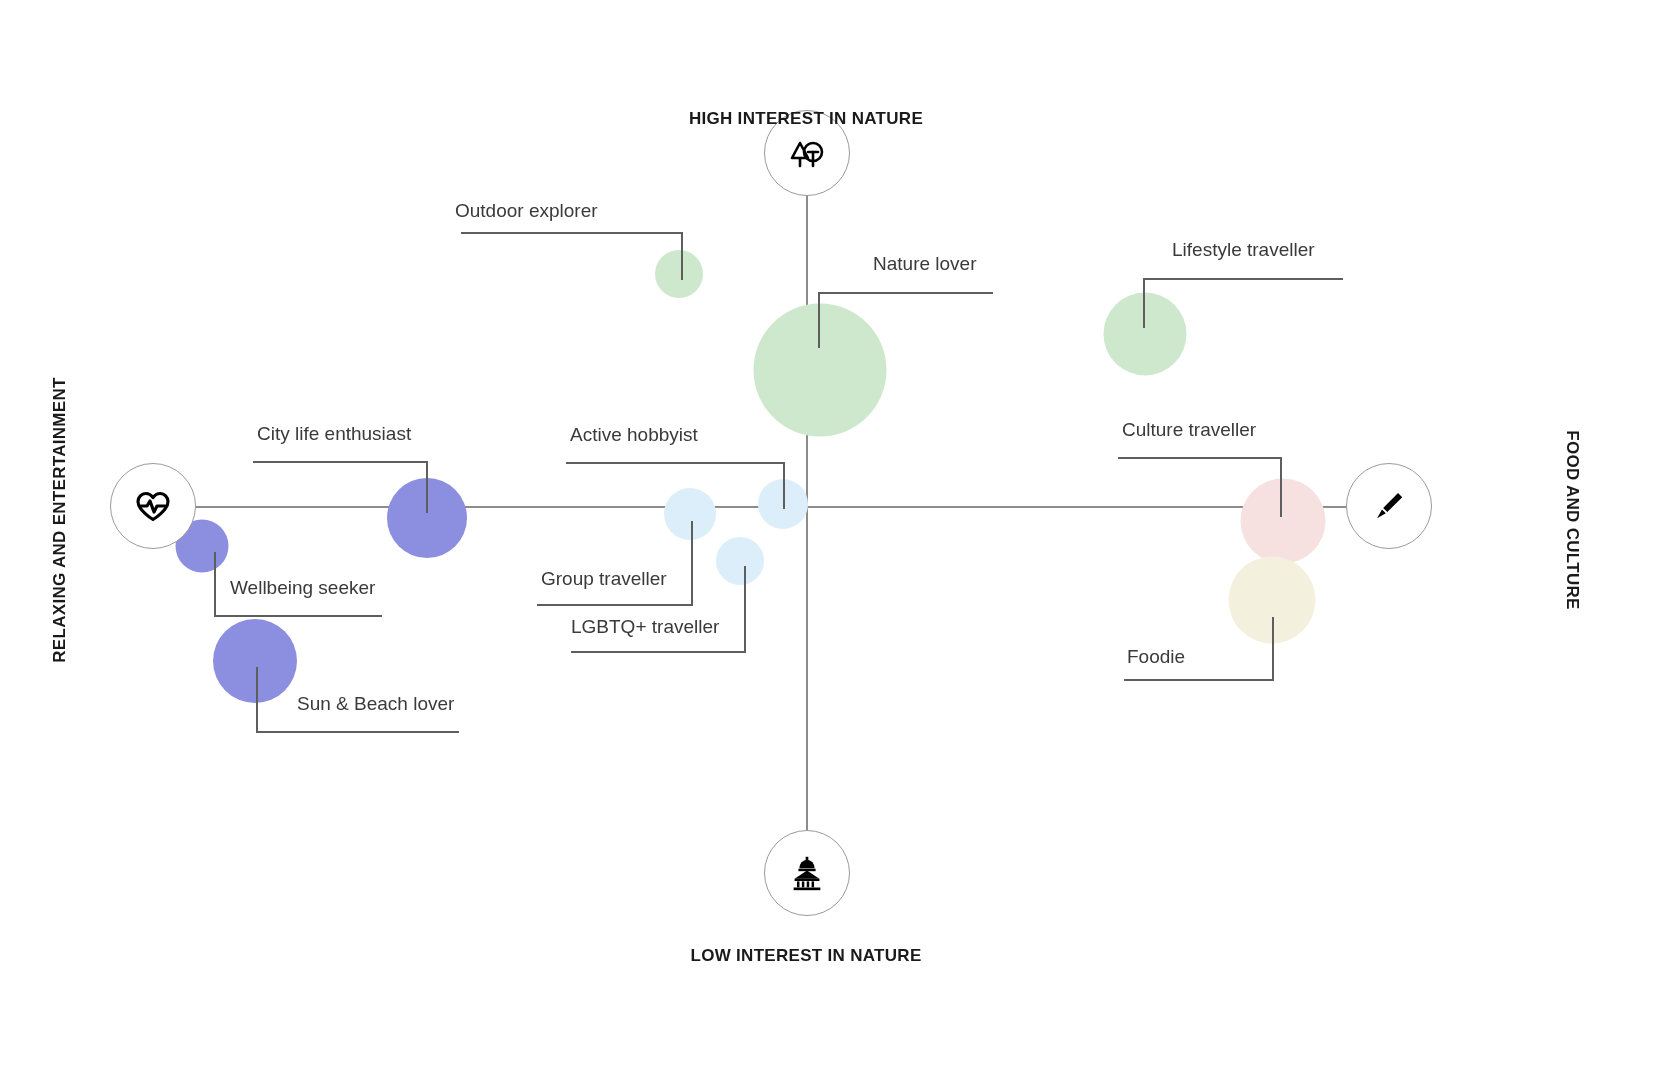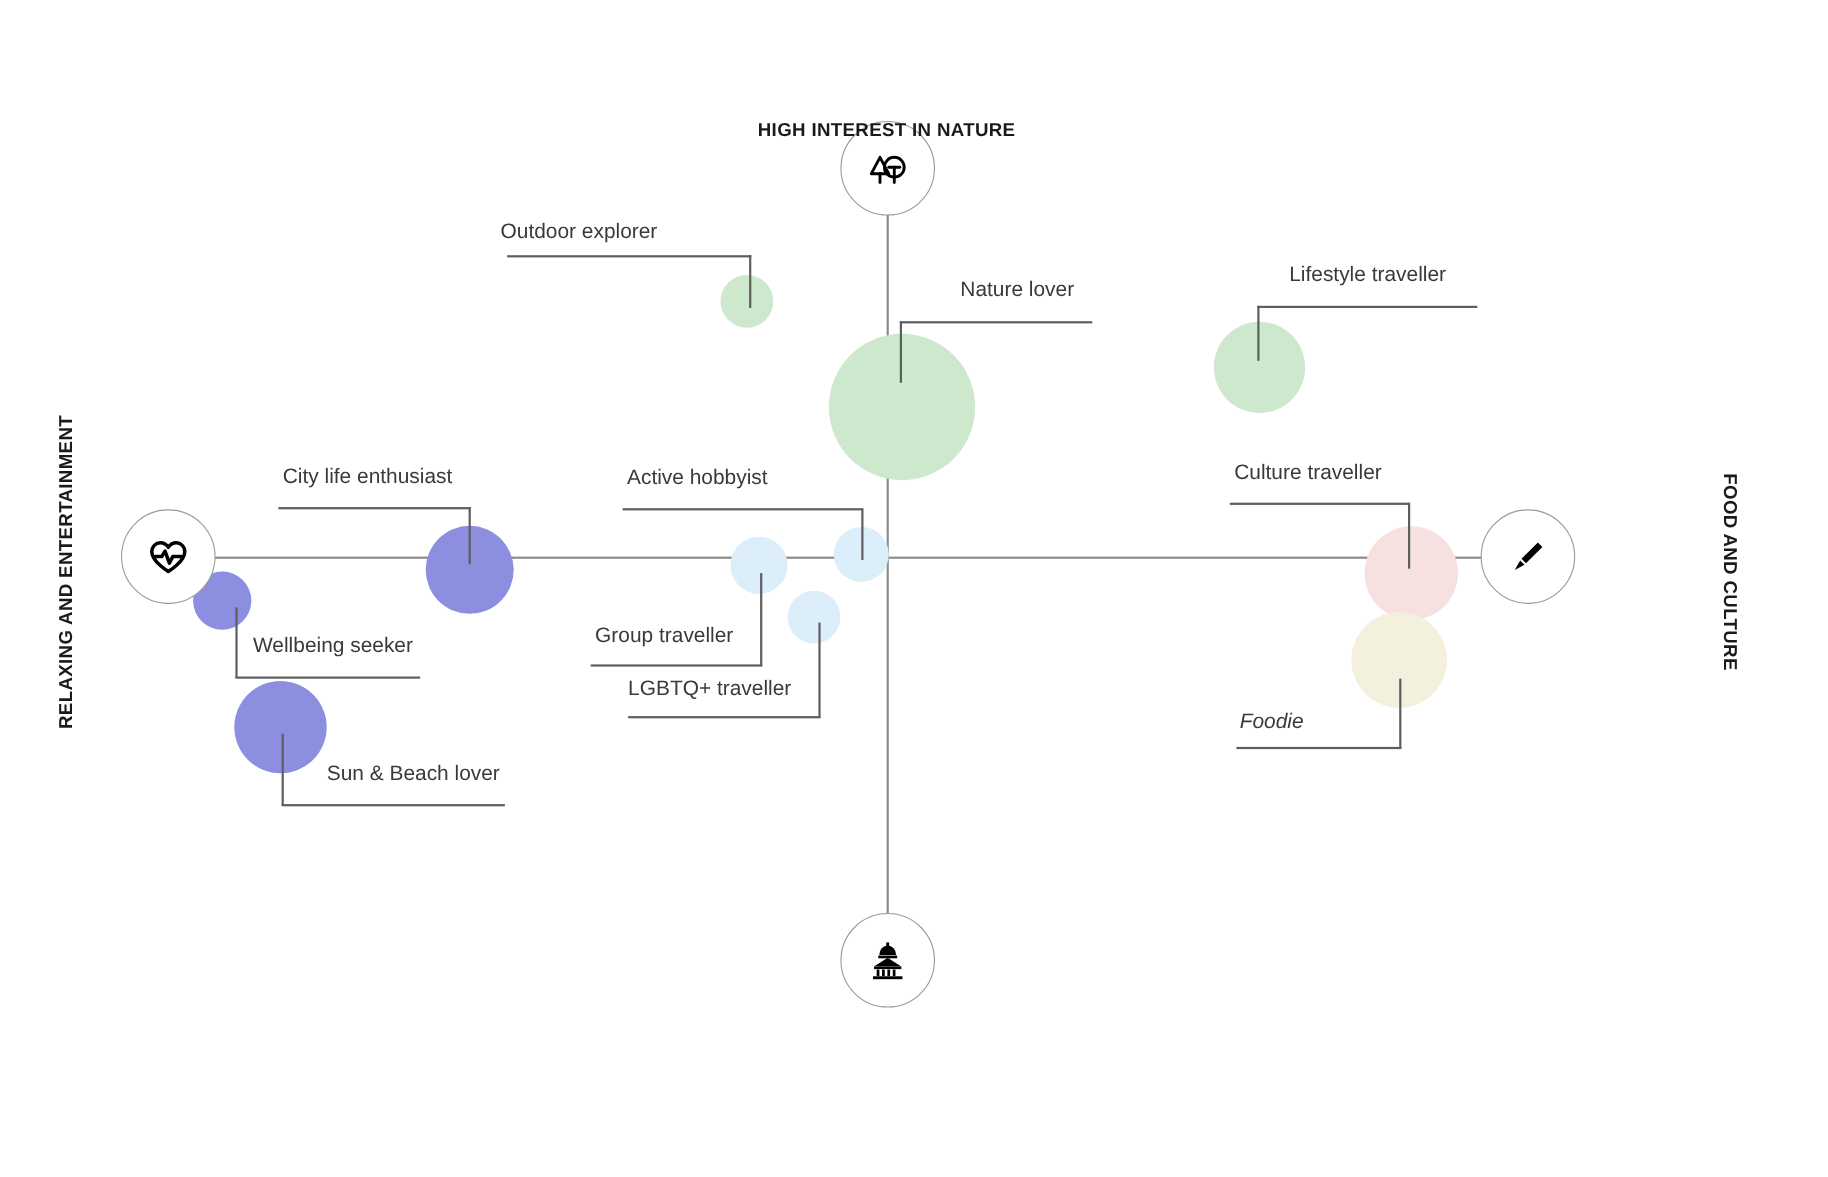--- a/index.html
+++ b/index.html
@@ -173,20 +173,21 @@
       <svg width="42" height="42" viewBox="0 0 44 44" fill="#000">
         <g transform="rotate(0 22 22)">
           <path d="M31.5 8.5 L35.8 12.8 L20.2 28.4 L15.9 24.1 Z"></path>
           <path d="M14.6 25.6 L18.7 29.7 L9.5 34.8 Z"></path>
         </g>
       </svg>
     </span>
   </div>
 
   <div class="pole-label" id="label-top">HIGH INTEREST IN NATURE</div>
+  <div class="pole-label" id="label-bottom">LOW INTEREST IN NATURE</div>
   <div class="pole-label" id="label-left">RELAXING AND ENTERTAINMENT</div>
   <div class="pole-label" id="label-right">FOOD AND CULTURE</div>
 
   <div class="callout" style="left:455px; top:200px;">Outdoor explorer</div>
   <div class="lead-h" style="left:461px; top:232px; width:222px;"></div>
   <div class="lead-v" style="left:681px; top:232px; height:48px;"></div>
 
   <div class="callout" style="left:873px; top:253px;">Nature lover</div>
   <div class="lead-h" style="left:818px; top:292px; width:175px;"></div>
   <div class="lead-v" style="left:818px; top:292px; height:56px;"></div>
@@ -216,17 +217,17 @@
   <div class="lead-h" style="left:537px; top:604px; width:156px;"></div>
 
   <div class="callout" style="left:571px; top:616px;">LGBTQ+ traveller</div>
   <div class="lead-v" style="left:744px; top:566px; height:86px;"></div>
   <div class="lead-h" style="left:571px; top:651px; width:175px;"></div>
 
   <div class="callout" style="left:1122px; top:419px;text-align:right;">Culture traveller</div>
   <div class="lead-h" style="left:1118px; top:457px; width:163px;"></div>
   <div class="lead-v" style="left:1280px; top:457px; height:60px;"></div>
 
-  <div class="callout" style="left:1127px; top:646px;font-style:italic;">Foodie</div>
+  <div class="callout" style="left:1127px; top:646px;">Foodie</div>
   <div class="lead-v" style="left:1272px; top:617px; height:63px;"></div>
   <div class="lead-h" style="left:1124px; top:679px; width:150px;"></div>
 
 </div>
 
 </body></html>

